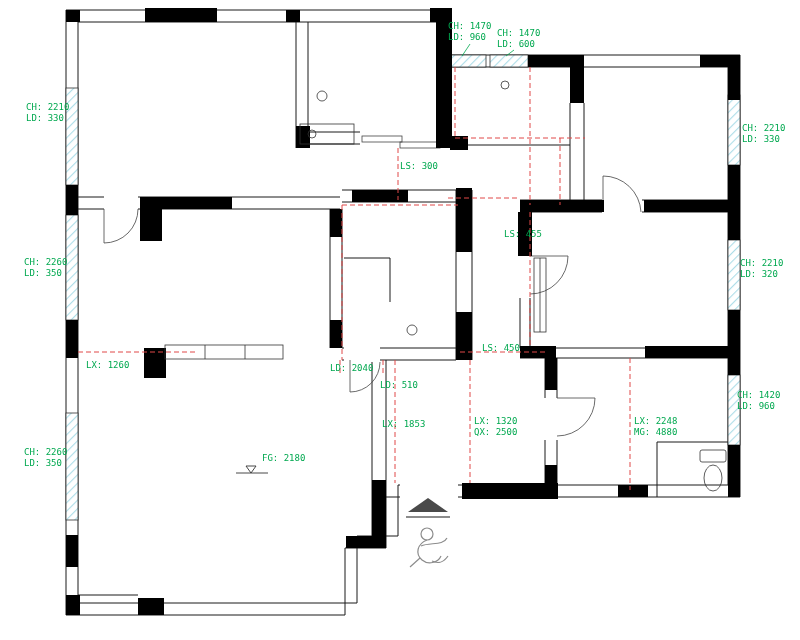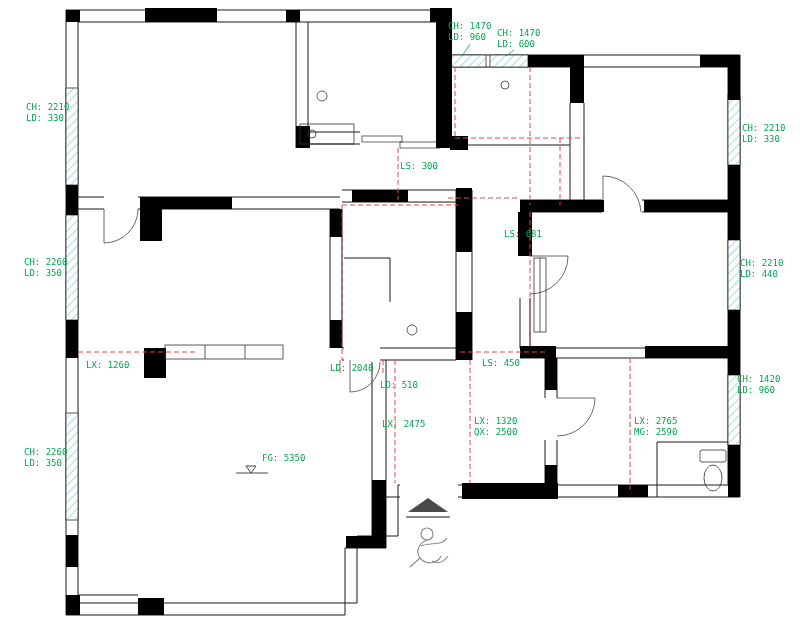--- a/index.html
+++ b/index.html
@@ -201,49 +201,49 @@
 <div class="lbl" style="left:497px;top:28px">
   <span>CH: 1470</span>
   <span>LD: 600</span>
 </div>
 <div class="lbl" style="left:742px;top:123px">
   <span>CH: 2210</span>
   <span>LD: 330</span>
 </div>
 <div class="lbl" style="left:740px;top:258px">
   <span>CH: 2210</span>
-  <span>LD: 440</span>
-</div>
-<div class="lbl" style="left:737px;top:374px">
+  <span>LD: 320</span>
+</div>
+<div class="lbl" style="left:737px;top:390px">
   <span>CH: 1420</span>
   <span>LD: 960</span>
 </div>
 <div class="lbl" style="left:400px;top:161px">
   <span>LS: 300</span>
 </div>
 <div class="lbl" style="left:504px;top:229px">
-  <span>LS: 681</span>
-</div>
-<div class="lbl" style="left:482px;top:358px">
+  <span>LS: 455</span>
+</div>
+<div class="lbl" style="left:482px;top:343px">
   <span>LS: 450</span>
 </div>
 <div class="lbl" style="left:330px;top:363px">
   <span>LD: 2040</span>
 </div>
 <div class="lbl" style="left:380px;top:380px">
   <span>LD: 510</span>
 </div>
 <div class="lbl" style="left:382px;top:419px">
-  <span>LX: 2475</span>
+  <span>LX: 1853</span>
 </div>
 <div class="lbl" style="left:474px;top:416px">
   <span>LX: 1320</span>
   <span>QX: 2500</span>
 </div>
 <div class="lbl" style="left:634px;top:416px">
-  <span>LX: 2765</span>
-  <span>MG: 2590</span>
+  <span>LX: 2248</span>
+  <span>MG: 4880</span>
 </div>
 <div class="lbl" style="left:262px;top:453px">
-  <span>FG: 5350</span>
+  <span>FG: 2180</span>
 </div>
 
 </div>
 
 </body></html>

